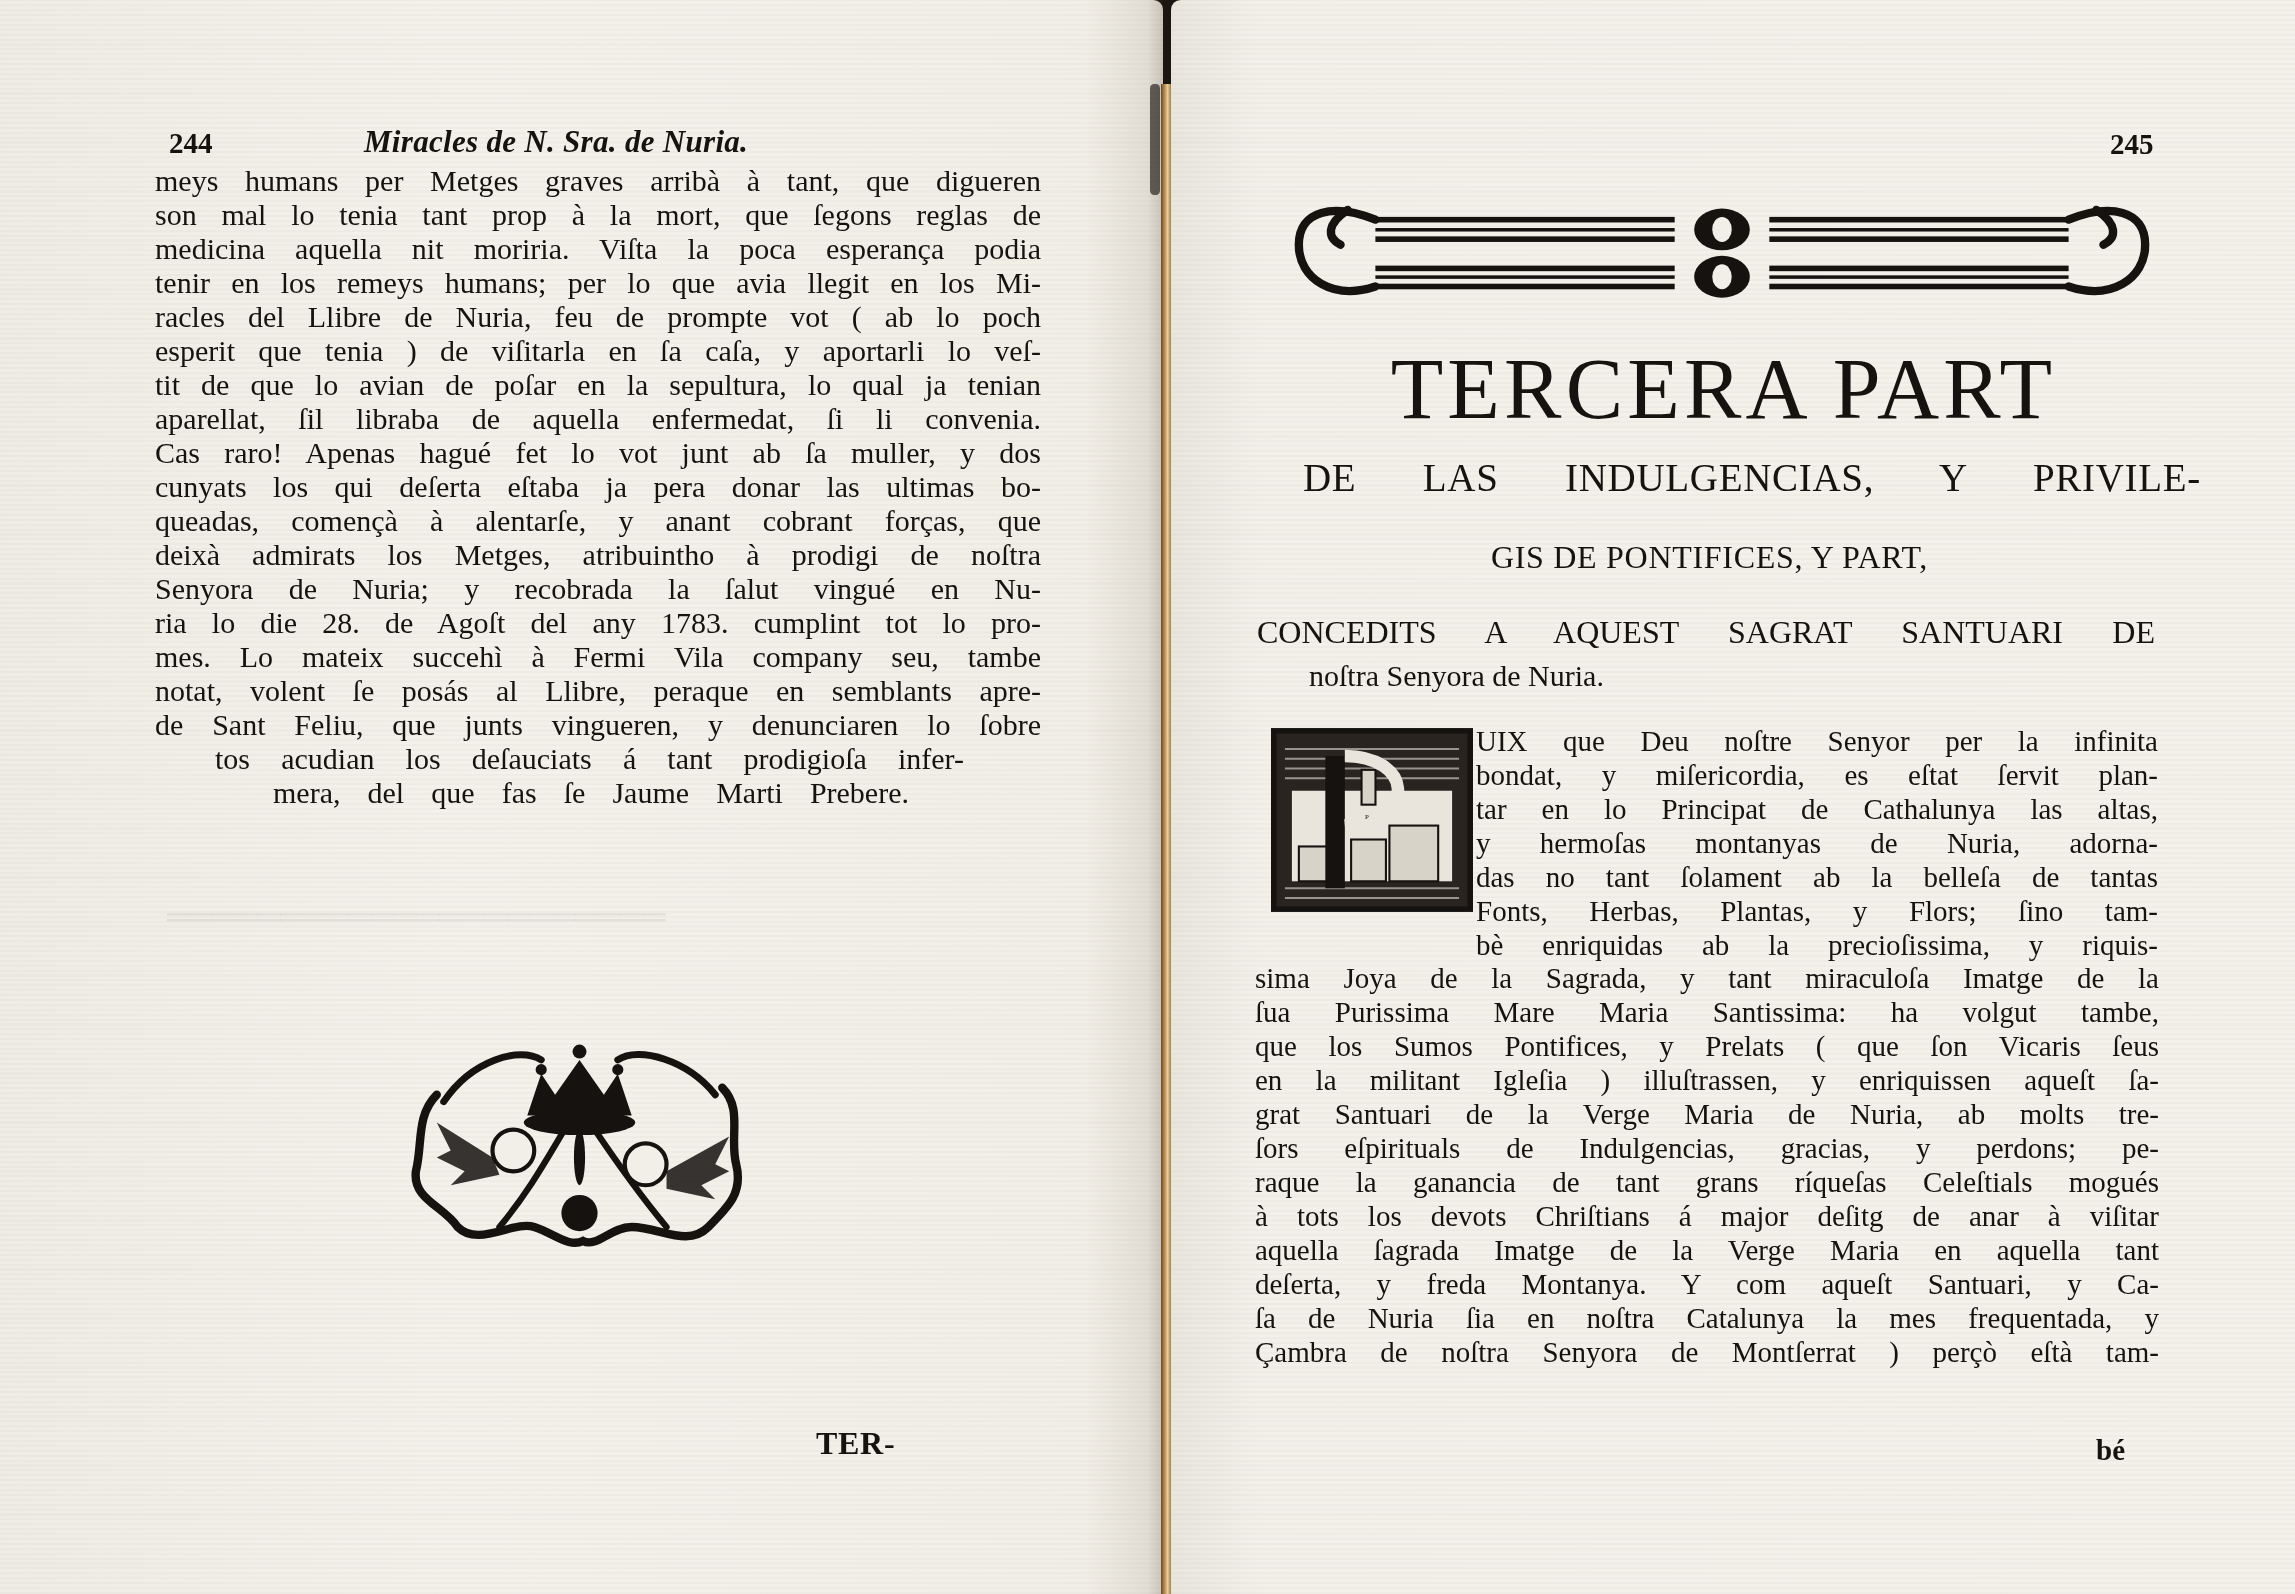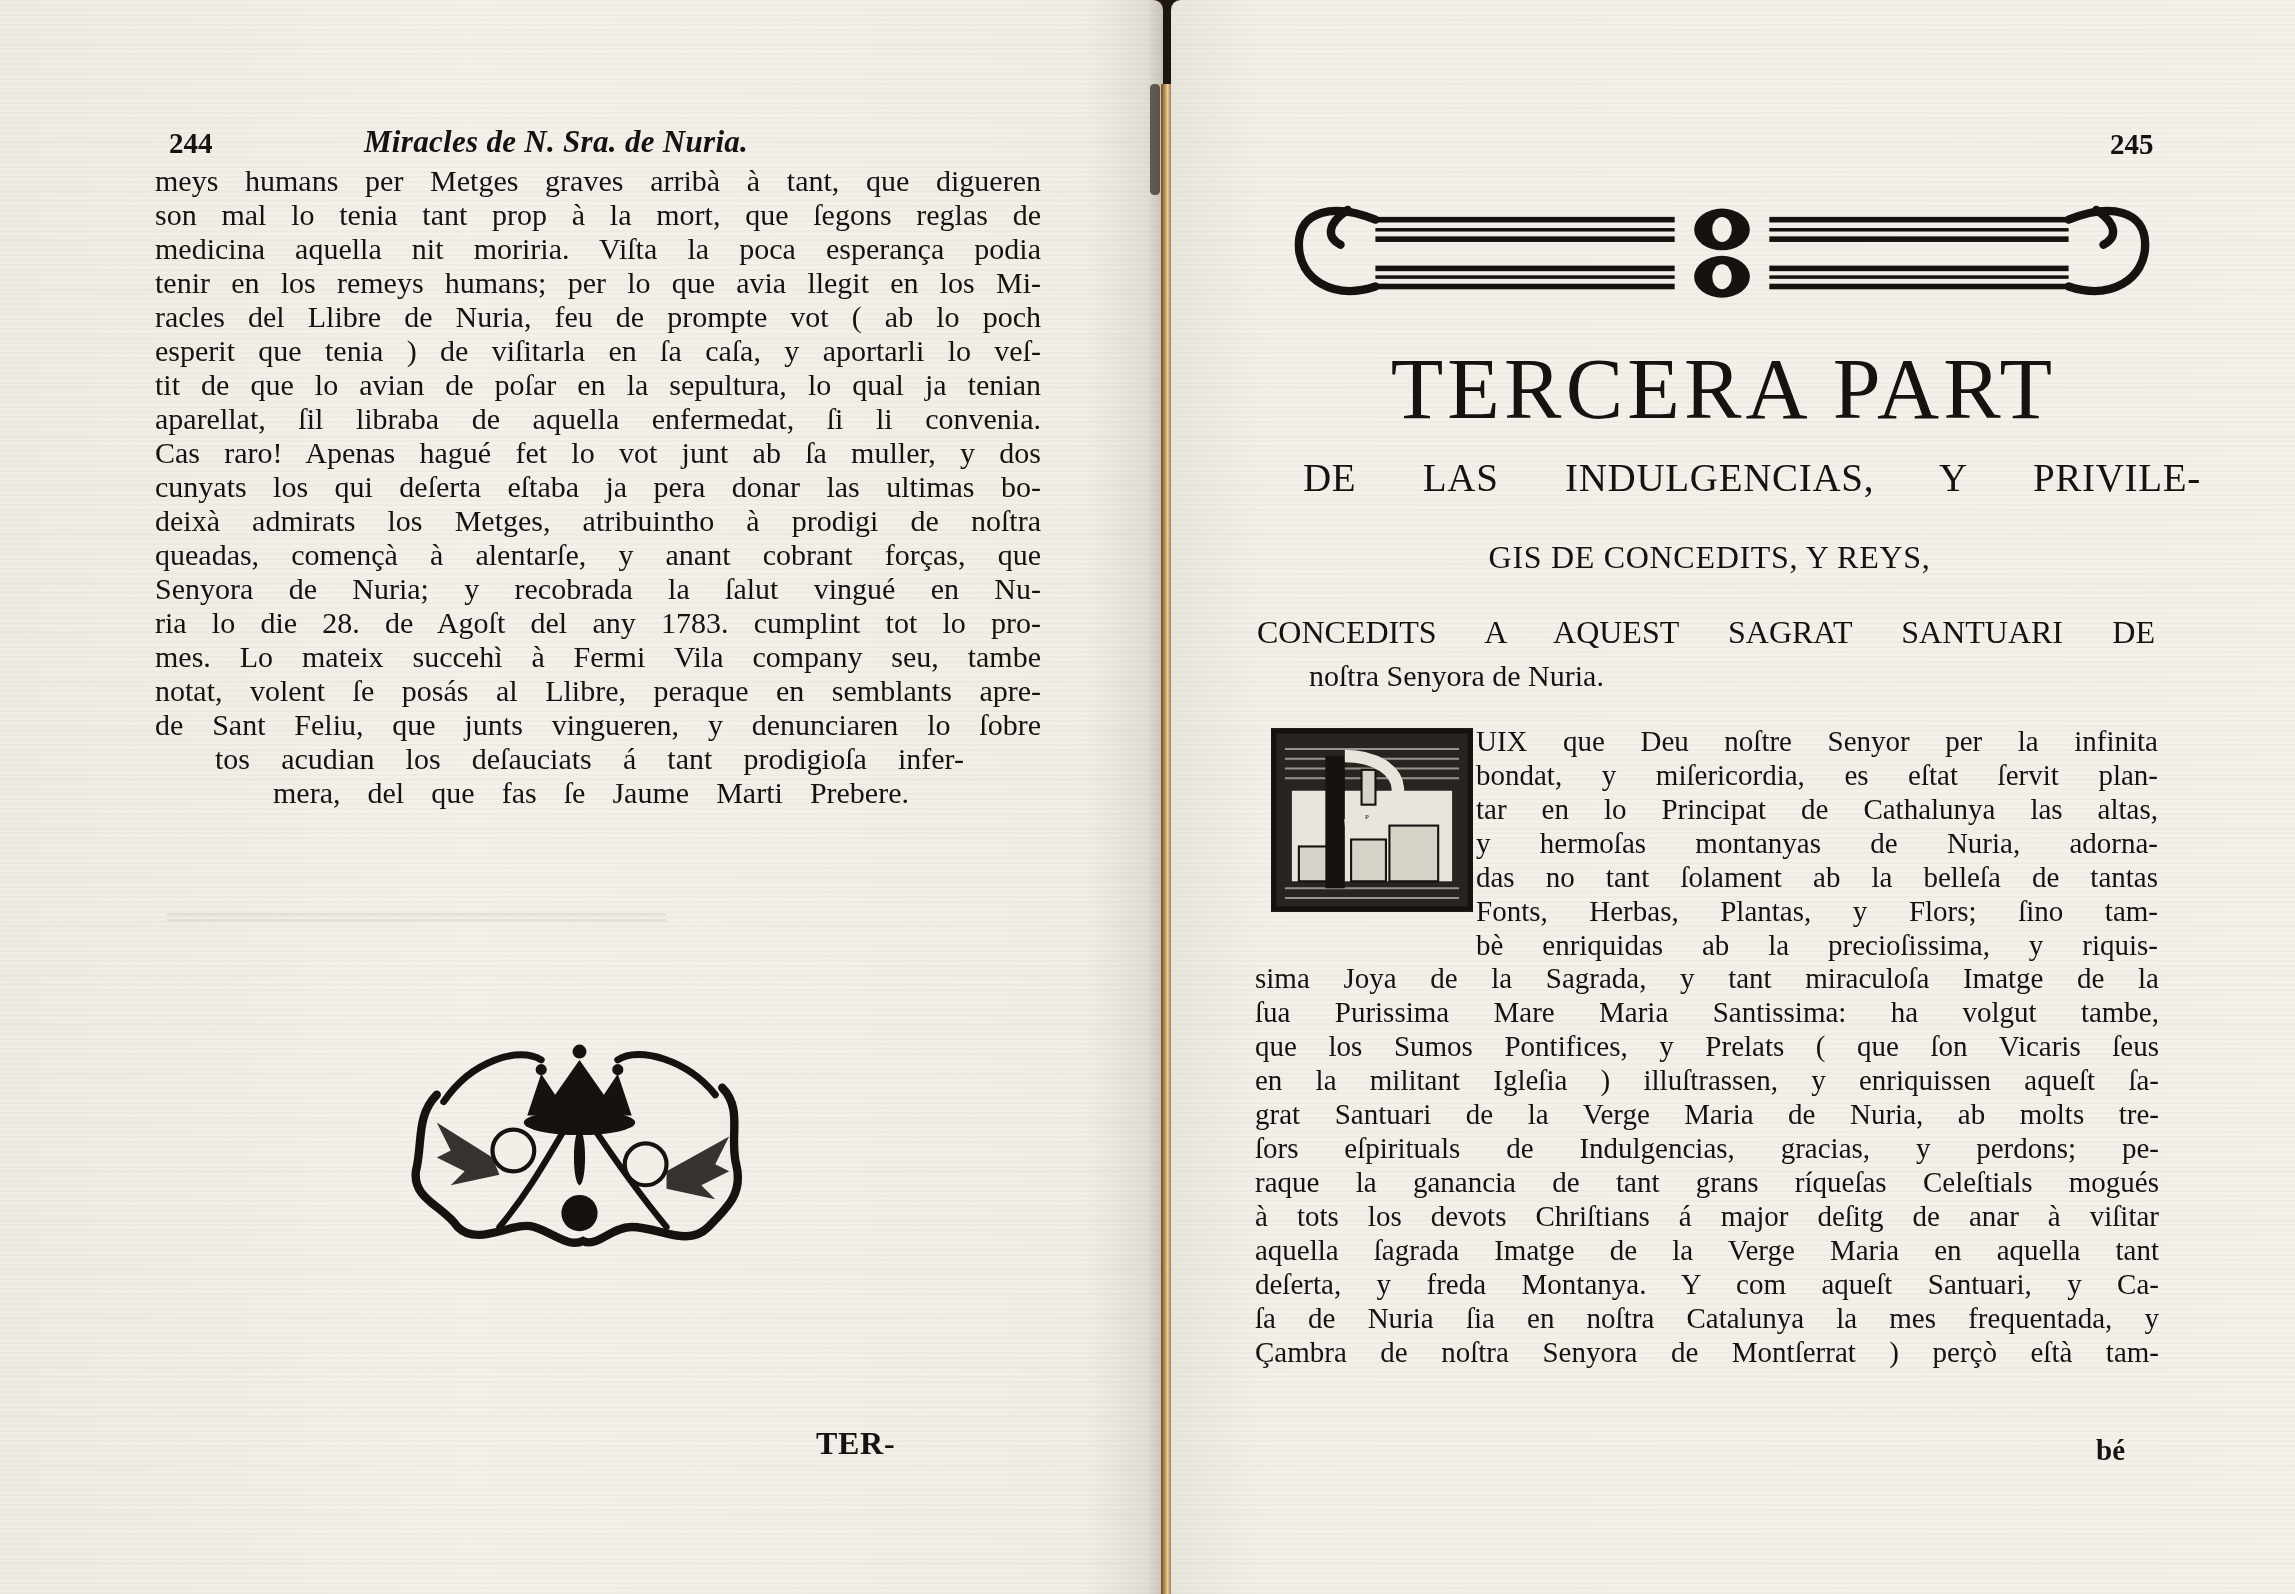--- a/index.html
+++ b/index.html
@@ -85,22 +85,22 @@
       <span class="line">meys humans per Metges graves arribà à tant, que digueren</span>
       <span class="line">son mal lo tenia tant prop à la mort, que ſegons reglas de</span>
       <span class="line">medicina aquella nit moriria. Viſta la poca esperança podia</span>
       <span class="line">tenir en los remeys humans; per lo que avia llegit en los Mi-</span>
       <span class="line">racles del Llibre de Nuria, feu de prompte vot ( ab lo poch</span>
       <span class="line">esperit que tenia ) de viſitarla en ſa caſa, y aportarli lo veſ-</span>
       <span class="line">tit de que lo avian de poſar en la sepultura, lo qual ja tenian</span>
       <span class="line">aparellat, ſil libraba de aquella enfermedat, ſi li convenia.</span>
       <span class="line">Cas raro! Apenas hagué fet lo vot junt ab ſa muller, y dos</span>
       <span class="line">cunyats los qui deſerta eſtaba ja pera donar las ultimas bo-</span>
+      <span class="line">queadas, començà à alentarſe, y anant cobrant forças, que</span>
       <span class="line">deixà admirats los Metges, atribuintho à prodigi de noſtra</span>
-      <span class="line">queadas, començà à alentarſe, y anant cobrant forças, que</span>
       <span class="line">Senyora de Nuria; y recobrada la ſalut vingué en Nu-</span>
       <span class="line">ria lo die 28. de Agoſt del any 1783. cumplint tot lo pro-</span>
       <span class="line">mes. Lo mateix succehì à Fermi Vila company seu, tambe</span>
       <span class="line">notat, volent ſe posás al Llibre, peraque en semblants apre-</span>
       <span class="line">de Sant Feliu, que junts vingueren, y denunciaren lo ſobre</span>
       <span class="line indent1">tos acudian los deſauciats á tant prodigioſa infer-</span>
       <span class="line indent2">mera, del que fas ſe Jaume Marti Prebere.</span>
     </div>
 
     <svg class="vignette" viewBox="0 0 530 340">
@@ -166,21 +166,21 @@
     <g fill="none" stroke="#151210" stroke-width="12" stroke-linecap="round">
       <path d="M150 44 C90 20, 40 30, 40 80 C40 130, 90 160, 150 140"></path>
       <path d="M110 30 C80 50, 80 70, 100 80"></path>
       <path d="M1146 44 C1206 20, 1256 30, 1256 80 C1256 130, 1206 160, 1146 140"></path>
       <path d="M1186 30 C1216 50, 1216 70, 1196 80"></path>
     </g>
   </svg>
 
   <div class="title-main">TERCERA PART</div>
   <div class="title-sub1">DE LAS INDULGENCIAS, Y PRIVILE-</div>
-  <div class="title-sub2">GIS DE CONCEDITS, Y REYS,</div>
+  <div class="title-sub2">GIS DE PONTIFICES, Y PART,</div>
   <div class="title-sub3">CONCEDITS A AQUEST SAGRAT SANTUARI DE</div>
   <div class="title-sub4" style="top:658px;">noſtra Senyora de Nuria.</div>
 
   <svg class="initial" viewBox="0 0 290 264">
     <rect x="4" y="4" width="282" height="256" fill="#2a2420" stroke="#151210" stroke-width="8"></rect>
     <g stroke="#f2efe8" stroke-width="3" opacity="0.55">
       <line x1="20" y1="30" x2="270" y2="30"></line>
         <line x1="20" y1="44" x2="270" y2="44"></line>
       <line x1="20" y1="58" x2="270" y2="58"></line>
         <line x1="20" y1="72" x2="270" y2="72"></line>

